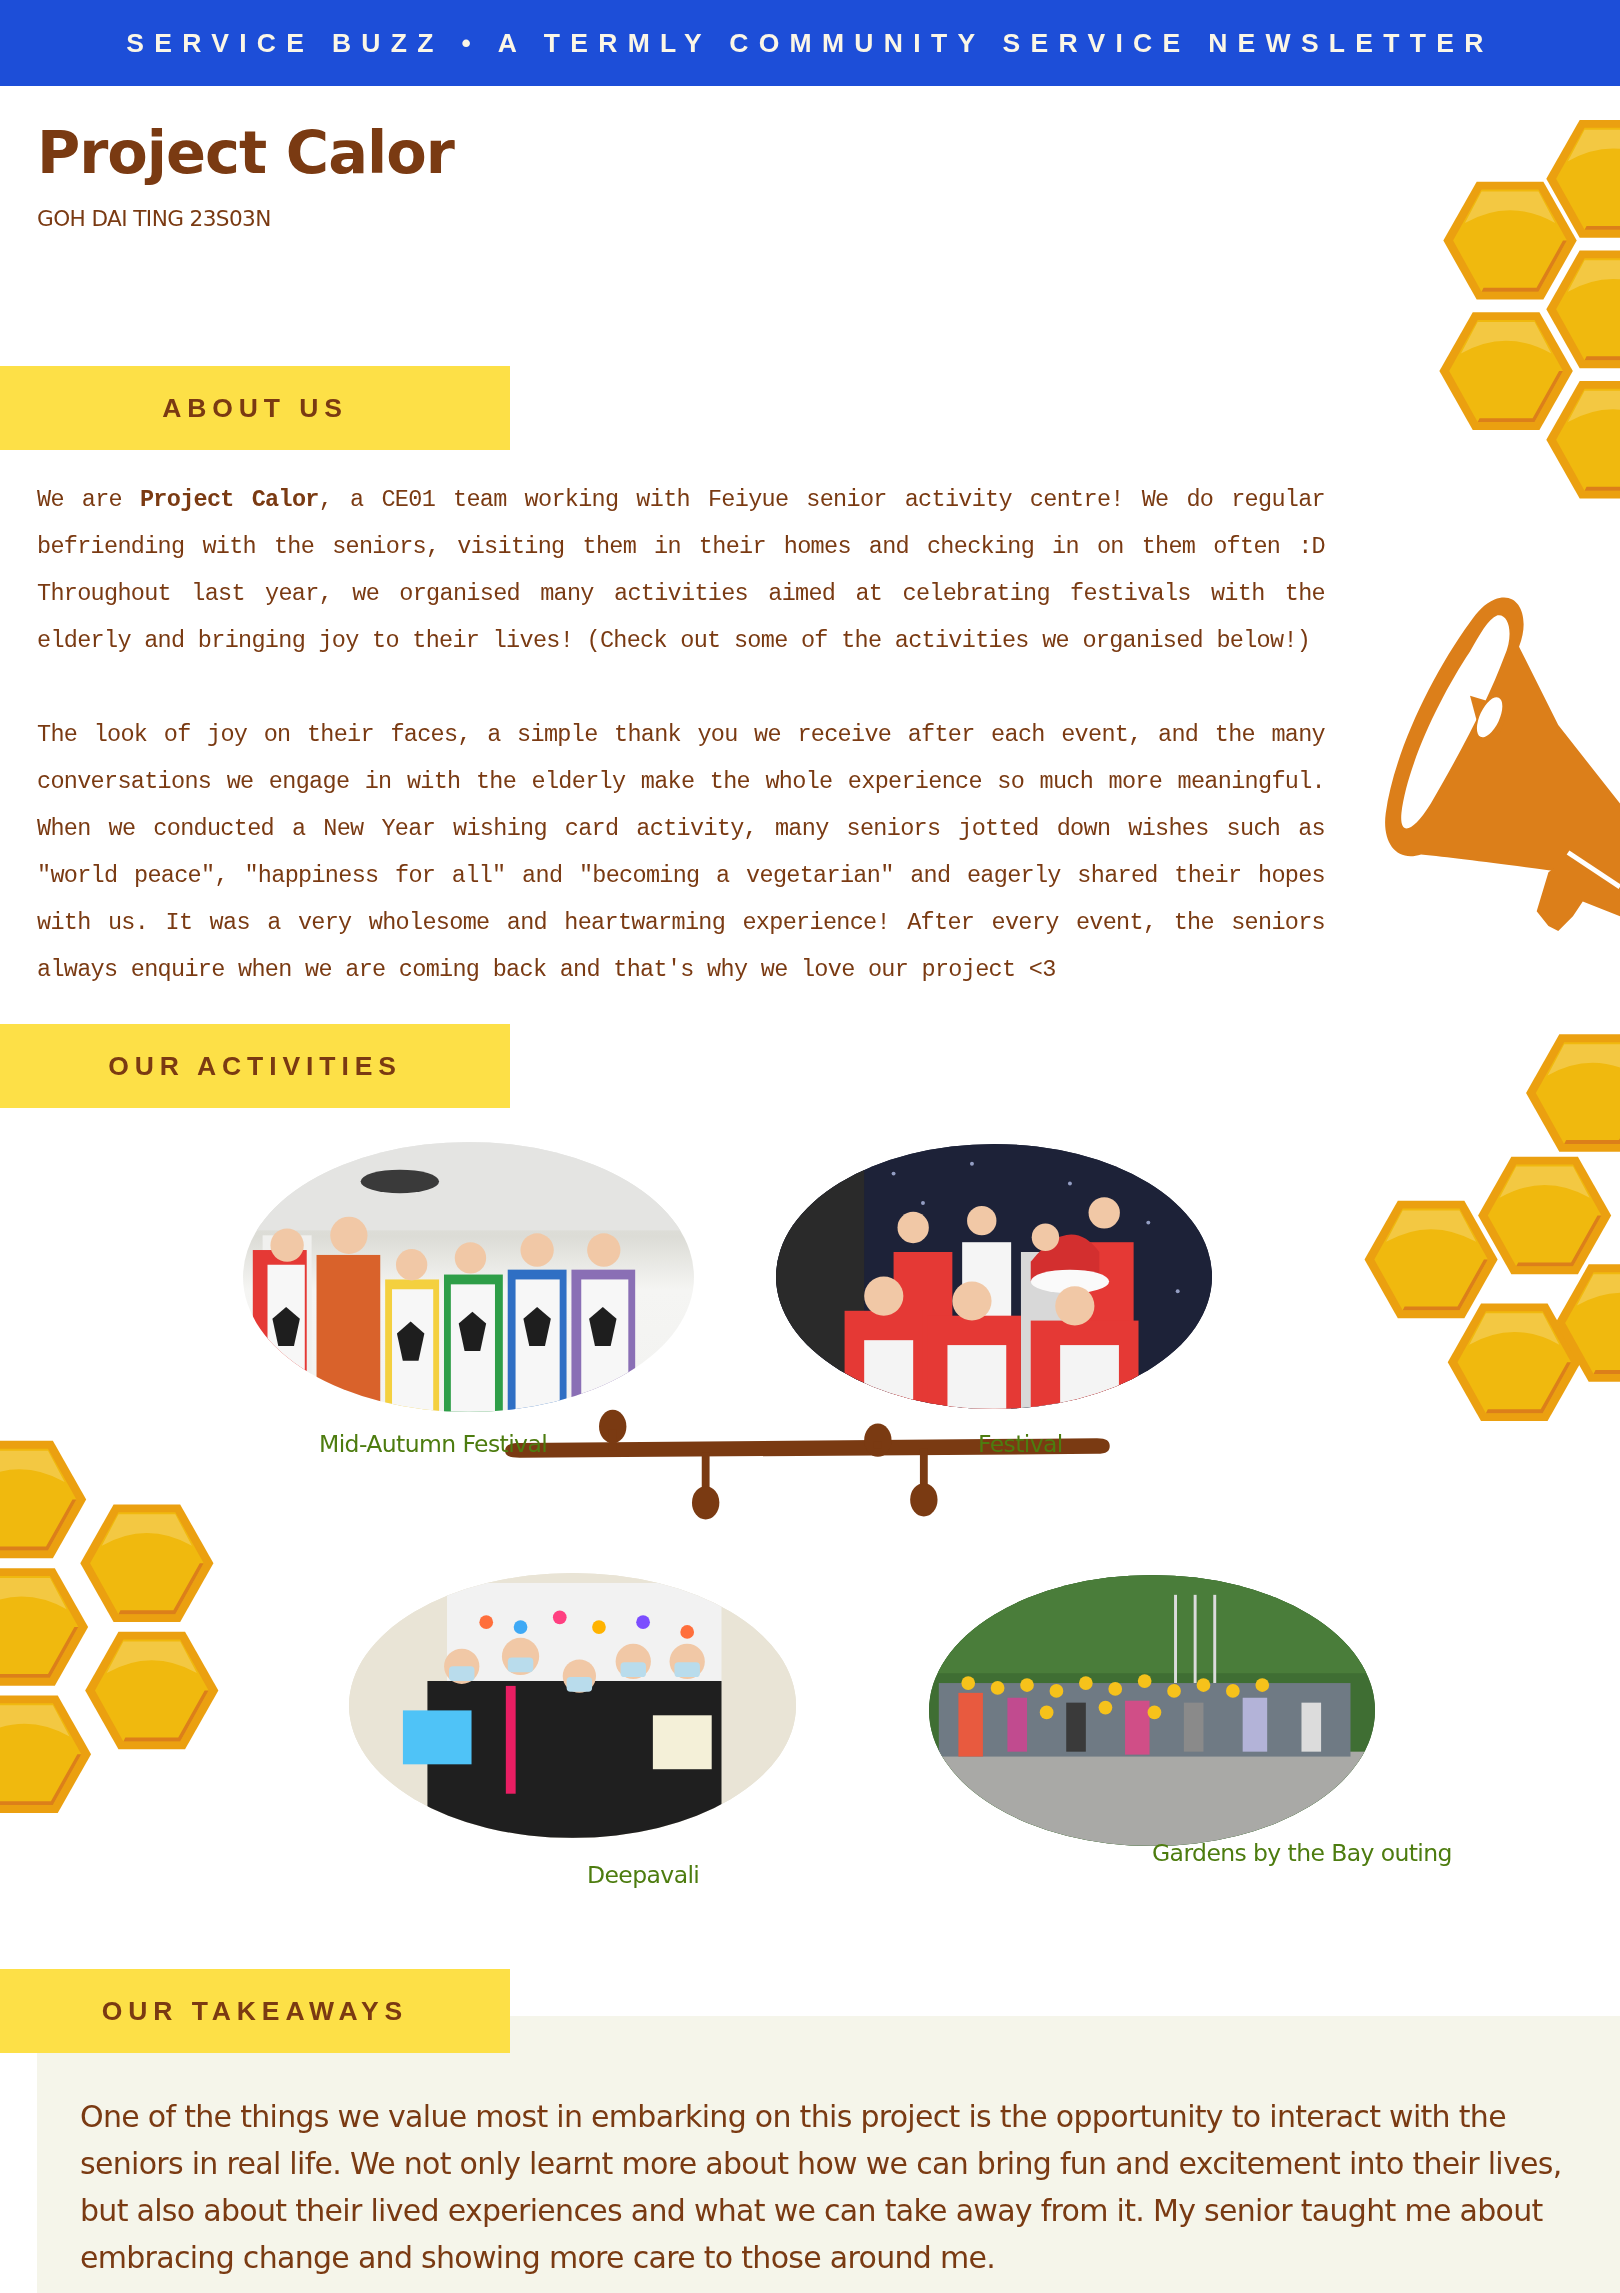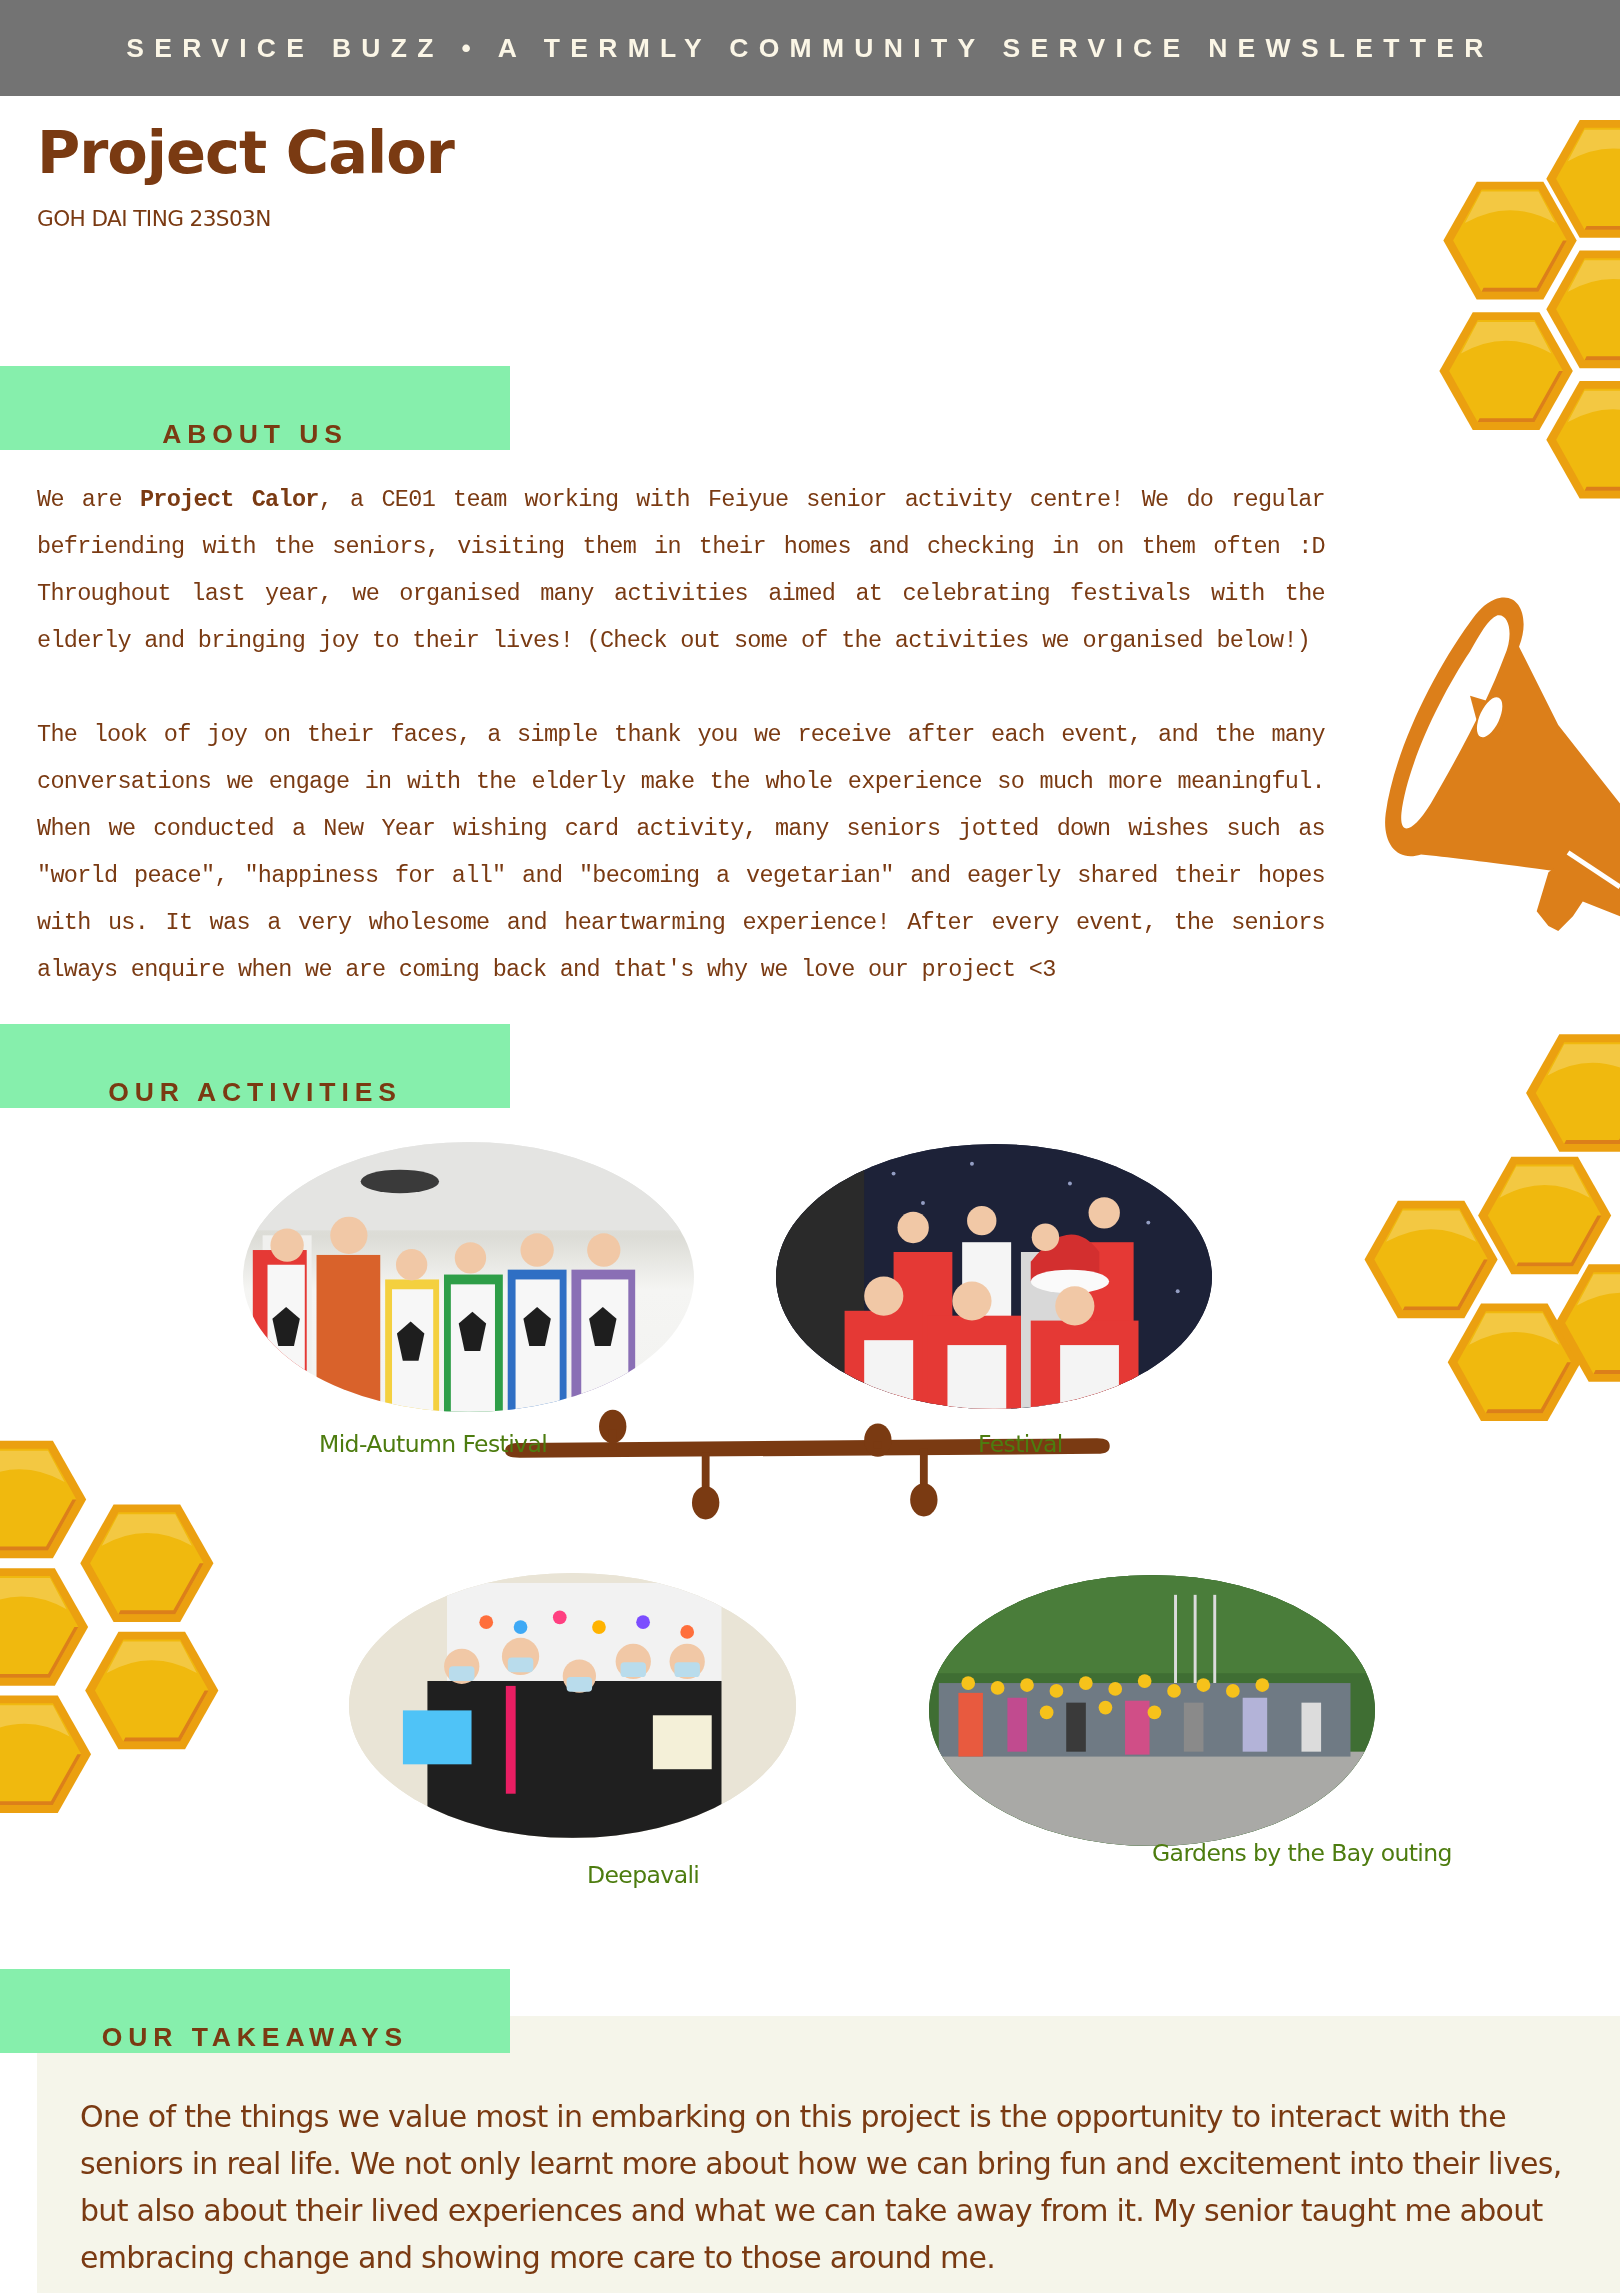--- a/index.html
+++ b/index.html
@@ -1,43 +1,43 @@
 <!DOCTYPE html>
 <html><head>
 <meta charset="utf-8">
 <style>
   * { box-sizing: border-box; margin: 0; padding: 0; }
   html, body { width: 1620px; height: 2294px; background: #ffffff; overflow: hidden; }
   body { position: relative; font-family: "Liberation Sans", "DejaVu Sans", sans-serif; color: #7a3a12; }
 
   .topbar {
-    position: absolute; left: 0; top: 0; width: 1620px; height: 96px;
-    background: #737373;
+    position: absolute; left: 0; top: 0; width: 1620px; height: 86px;
+    background: #1d4ed8;
     display: flex; align-items: center; justify-content: center;
   }
   .topbar-text {
     color: #fbf6e6; font-family: "Liberation Sans", sans-serif; font-weight: 700;
     font-size: 26.5px; letter-spacing: 10.3px; white-space: nowrap;
   }
 
   .title {
     position: absolute; left: 37px; top: 118px;
     font-family: "DejaVu Sans", sans-serif; font-weight: 700; font-size: 59px;
     color: #7a3a12; letter-spacing: -1px;
   }
   .members { position: absolute; left: 37px; top: 201px; }
   .member-line {
     font-family: "DejaVu Sans", sans-serif; font-size: 21.6px; color: #7a3a12;
     height: 47px; line-height: 35px; letter-spacing: -0.6px;
   }
 
   .section-label {
     position: absolute; left: 0; width: 510px; height: 84px;
-    background: #86efac;
-    display: flex; align-items: flex-end; justify-content: center;
+    background: #fde047;
+    display: flex; align-items: center; justify-content: center;
   }
   .section-label span {
     font-family: "Liberation Sans", sans-serif; font-weight: 700;
     font-size: 26.5px; letter-spacing: 5.9px; color: #7a3a12;
   }
 
   .body-text {
     position: absolute; left: 37px; width: 1288px;
     font-family: Liberation Mono, monospace; font-size: 23.5px;
     line-height: 47px; color: #7a3a12; text-align: justify; letter-spacing: -0.7px;

